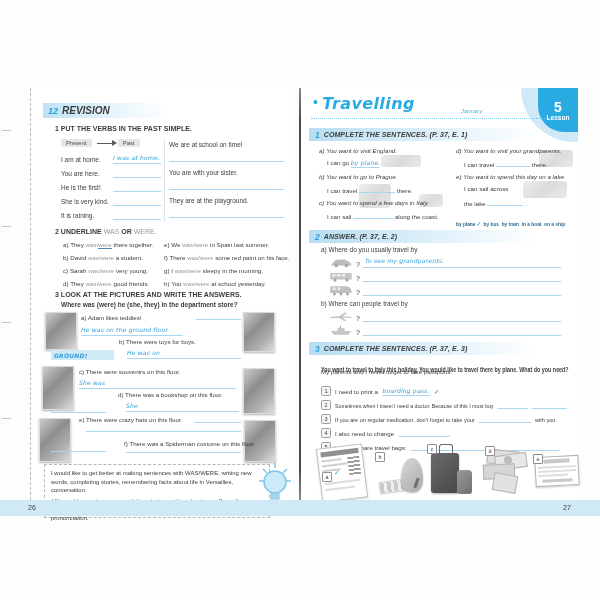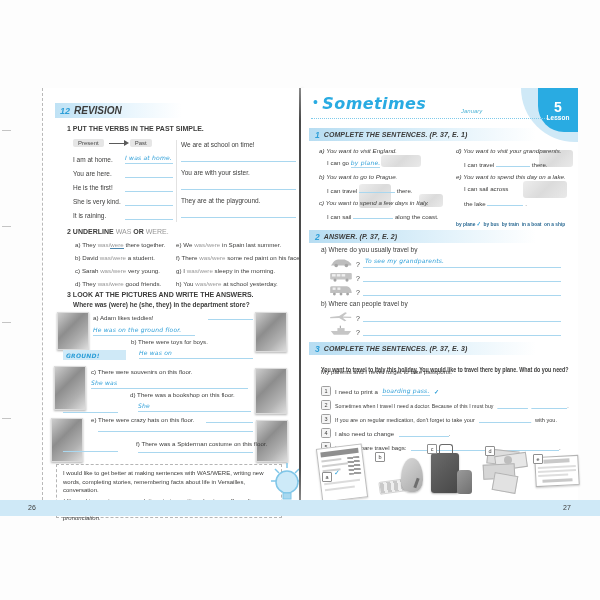--- a/index.html
+++ b/index.html
@@ -43,21 +43,21 @@
   .vehicle svg{display:block}
 </style>
 </head>
 <body>
 
 <div class="abs" style="left:2px;top:130px;width:9px;height:1px;background:#c4c4c4"></div>
 <div class="abs" style="left:2px;top:226px;width:9px;height:1px;background:#c4c4c4"></div>
 <div class="abs" style="left:2px;top:322px;width:9px;height:1px;background:#c4c4c4"></div>
 <div class="abs" style="left:2px;top:418px;width:9px;height:1px;background:#c4c4c4"></div>
 
-<div class="abs" style="left:42px;top:88px;width:258px;height:412px;border-left:1px dashed #b9b9b9;background:#fff">
+<div class="abs" style="left:30px;top:88px;width:258px;height:412px;border-left:1px dashed #b9b9b9;background:#fff">
 
   <div class="hdrband abs" style="left:12px;top:15px;width:122px;height:15px">
     <span class="bnum" style="font-size:9px">12</span>
     <span class="ital bold t8">REVISION</span>
   </div>
 
   <div class="abs t7 bold nowrap" style="left:24px;top:37px">
     <span>1</span>
     <span>PUT THE VERBS IN THE PAST SIMPLE.</span>
   </div>
@@ -209,21 +209,21 @@
 <div class="abs" style="left:301px;top:88px;width:277px;height:412px;background:#fff">
 
   <div class="abs" style="left:220px;top:0;width:57px;height:54px;background:#cfe9f7;border-radius:0 0 0 56px"></div>
   <div class="abs" style="left:237px;top:0;width:40px;height:44px;background:#29abe2;border-radius:0 0 0 26px;display:flex;flex-direction:column;align-items:center;justify-content:center;color:#fff">
     <span class="bold" style="font-size:14px;line-height:1">5</span>
     <span class="bold" style="font-size:6.5px">Lesson</span>
   </div>
 
   <div class="abs nowrap" style="left:12px;top:6px;color:#29abe2">
     <span style="font-size:14px;vertical-align:2px">•</span>
-    <span class="bold ital" style="font-family:'DejaVu Sans',sans-serif;font-size:16px;letter-spacing:.4px">Sometimes</span>
+    <span class="bold ital" style="font-family:'DejaVu Sans',sans-serif;font-size:16px;letter-spacing:.4px">Travelling</span>
   </div>
   <div class="abs ital nowrap" style="left:160px;top:20px;font-size:6px;color:#55b7d8">January</div>
   <div class="abs" style="left:10px;top:30px;width:248px;border-bottom:1.5px dotted #7ecaea"></div>
 
   <div class="band" style="left:8px;top:40px;width:252px">
     <span class="bnum">1</span>
     <span class="btitle">COMPLETE THE SENTENCES. (P. 37, E. 1)</span>
   </div>
 
   <div class="ghost" style="left:80px;top:67px;width:40px;height:12px"></div>

